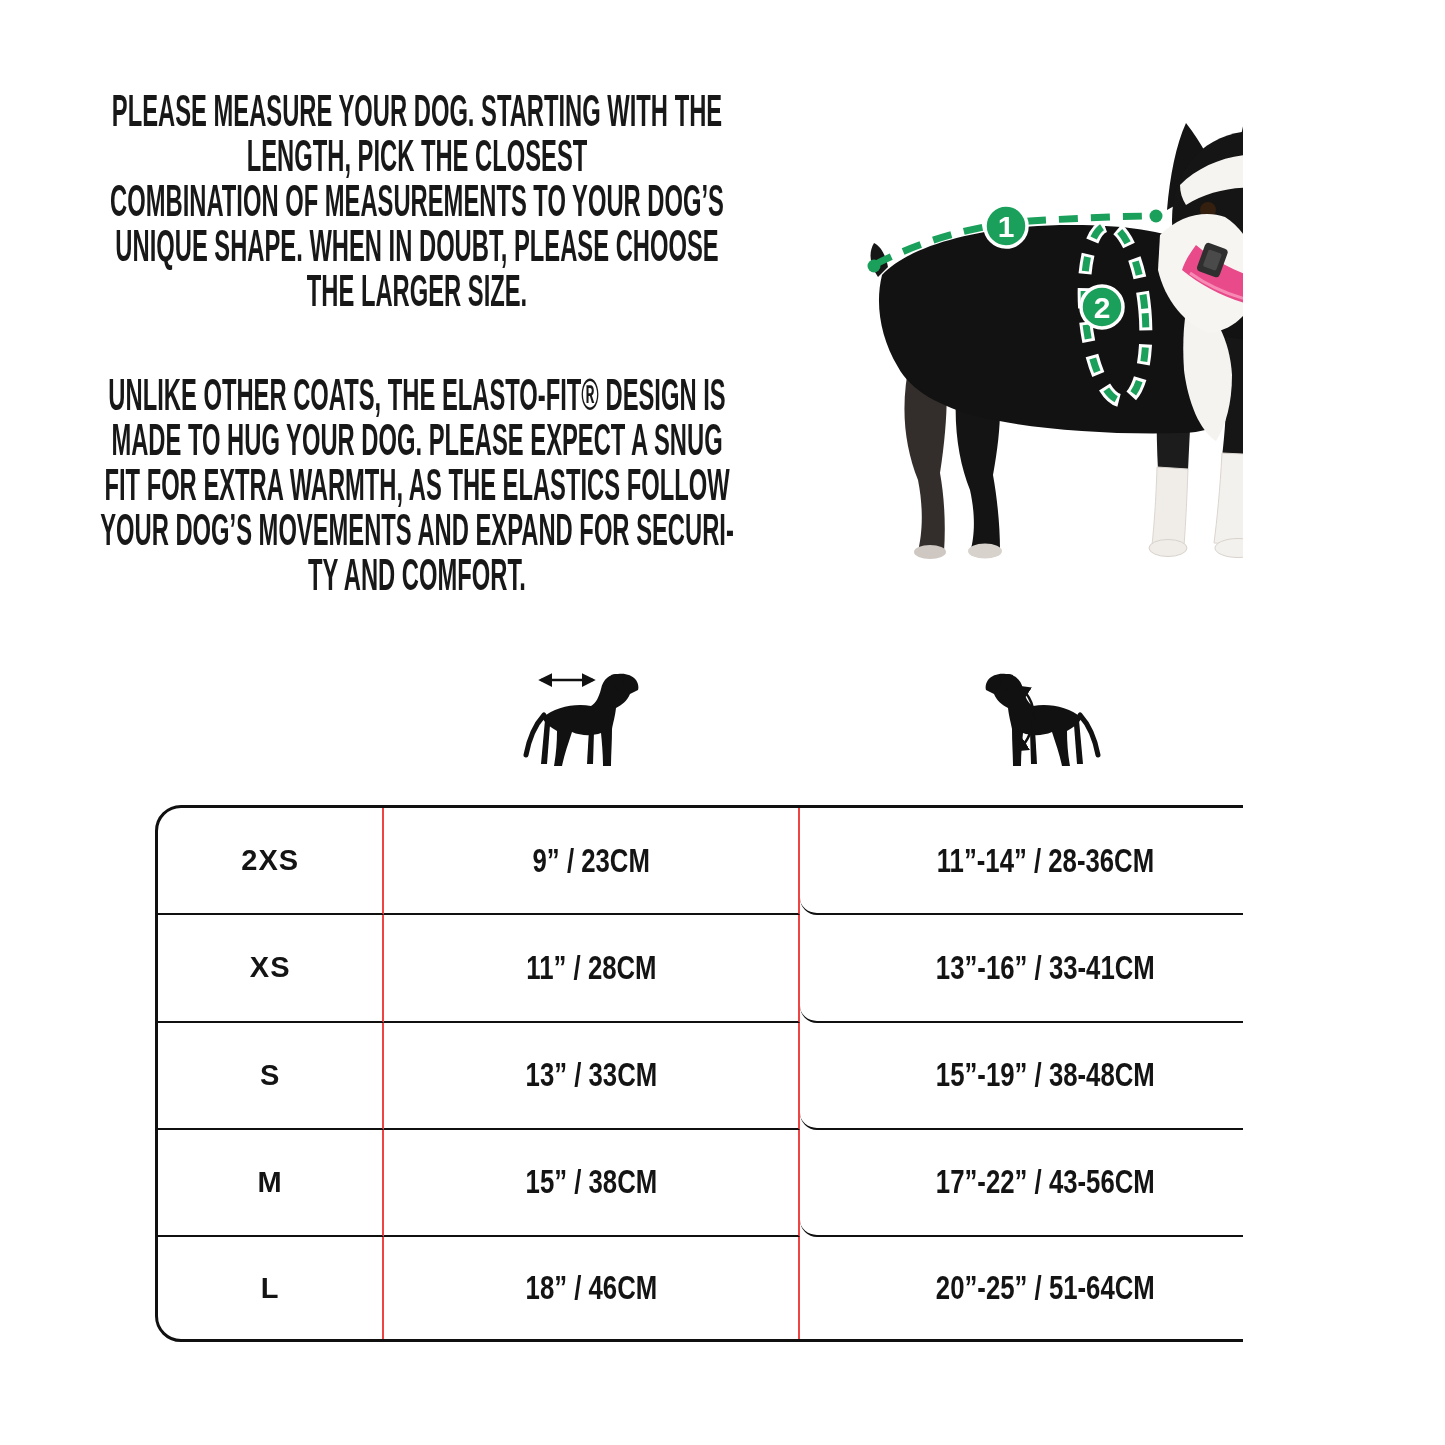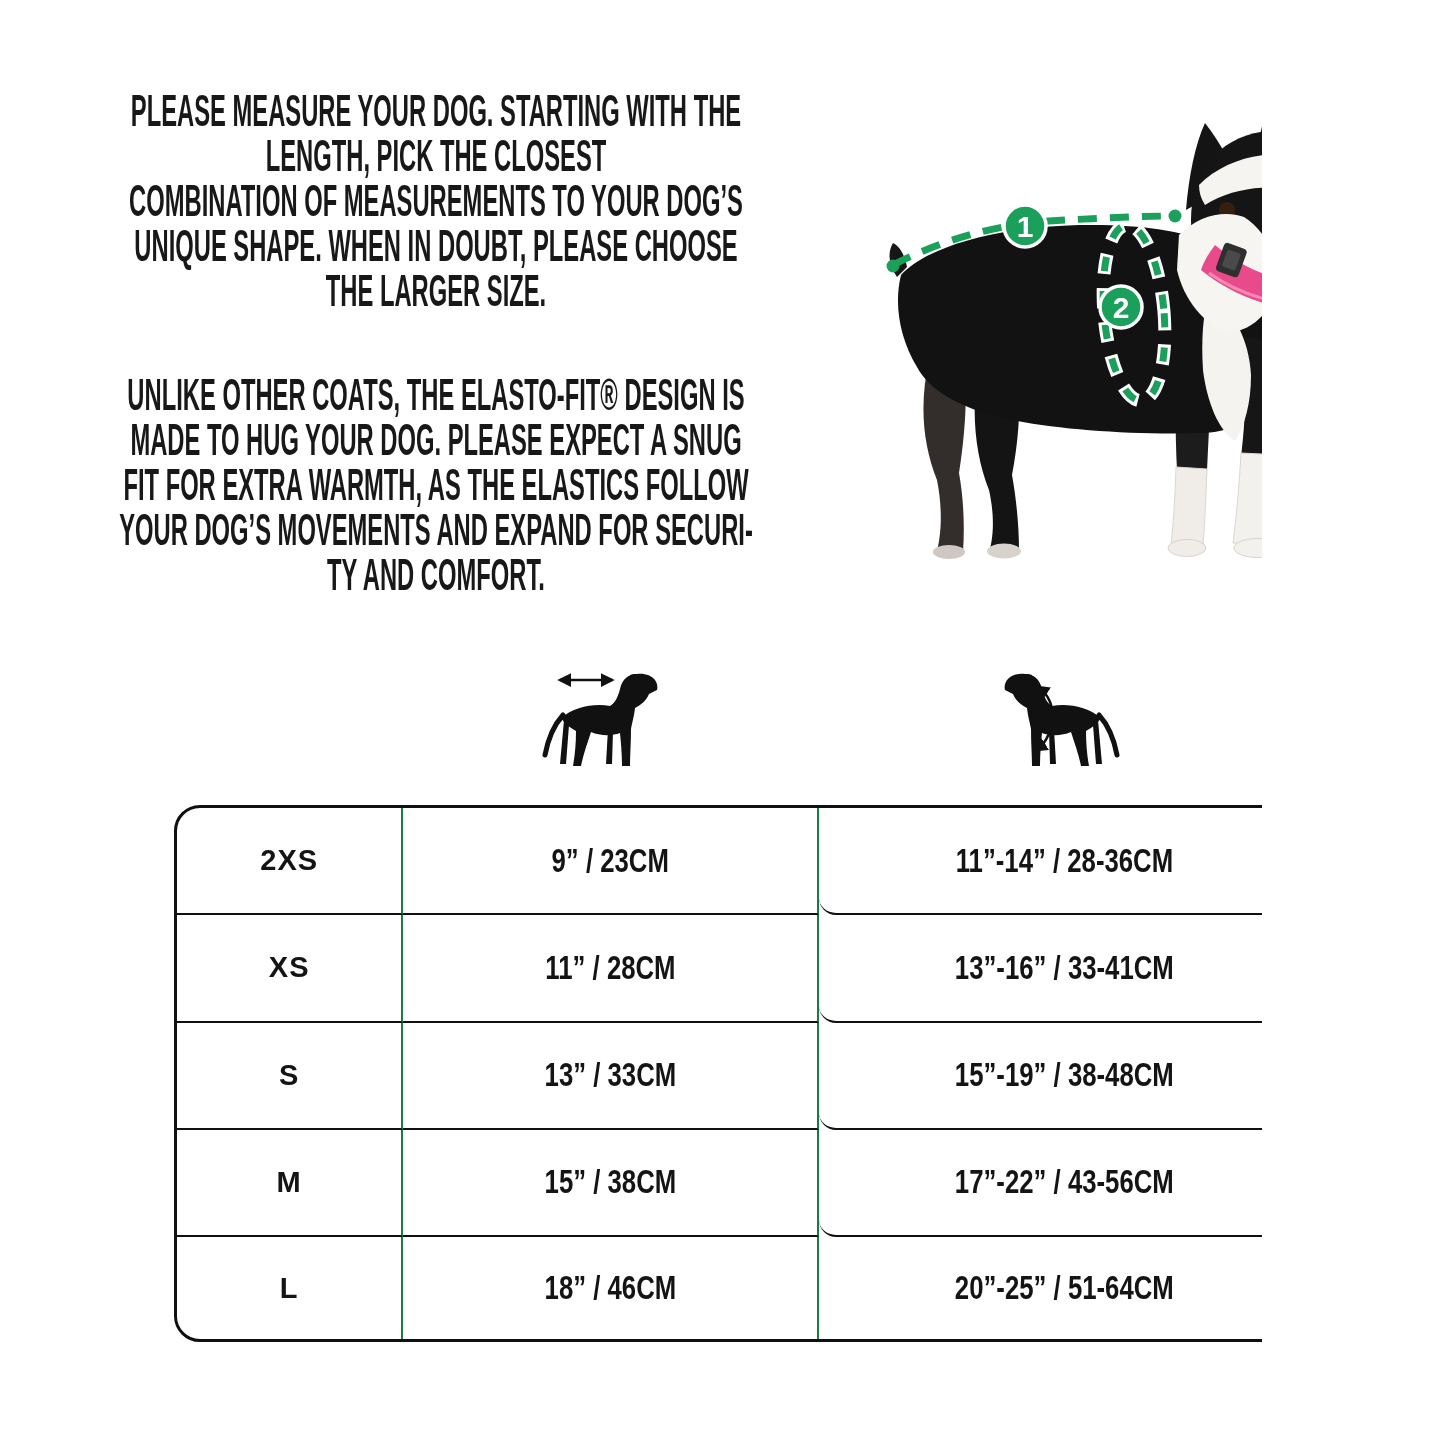--- a/index.html
+++ b/index.html
@@ -1,17 +1,17 @@
 <!DOCTYPE html>
 <html><head>
 <meta charset="utf-8">
 <style>
   html,body{margin:0;padding:0;background:#ffffff;}
   #page{position:relative;width:1243px;height:1445px;background:#ffffff;overflow:hidden;
-        font-family:"Liberation Sans",sans-serif;color:#121212;margin-left:19px;}
+        font-family:"Liberation Sans",sans-serif;color:#121212;}
 
   
   .condensed-para{
     position:absolute;left:-268px;width:1370px;
     text-align:center;
     font-weight:700;font-size:44px;line-height:45px;
     letter-spacing:0px;color:#181818;
     white-space:pre-line;
     transform:scaleX(0.54);transform-origin:50% 0;
   }
@@ -31,21 +31,21 @@
     position:absolute;left:155px;top:805px;width:1138px;height:537px;
     border:3px solid #101010;border-radius:26px;overflow:hidden;
     box-sizing:border-box;background:#fff;
   }
   table#size-table{width:100%;height:100%;border-collapse:separate;border-spacing:0;table-layout:fixed;}
   #size-table col.c1{width:20%;}
   #size-table col.c2{width:36.7%;}
   #size-table col.c3{width:43.3%;}
   #size-table td{
     text-align:center;vertical-align:middle;
-    border-right:2px solid #15803d;border-bottom:2px solid #101010;
+    border-right:2px solid #ef4444;border-bottom:2px solid #101010;
     padding:0;
   }
   #size-table td:last-child{border-right:none;border-radius:17px;}
   #size-table tr:last-child td{border-bottom:none;}
   .cell-size{font-weight:700;font-size:29px;letter-spacing:1px;color:#141414;}
   .cell-measure{
     display:inline-block;white-space:nowrap;
     font-weight:700;font-size:33px;color:#141414;
     transform:scaleX(0.78);transform-origin:center;
   }

